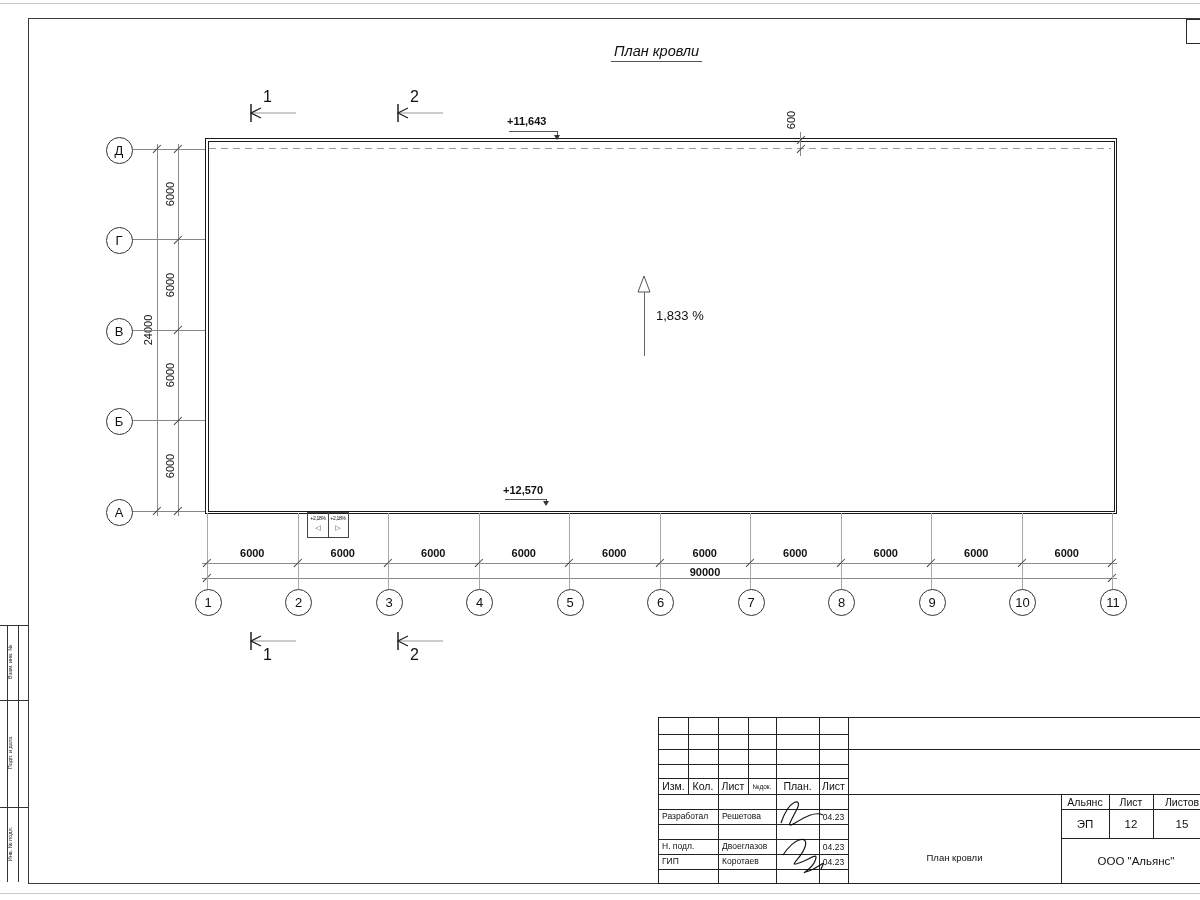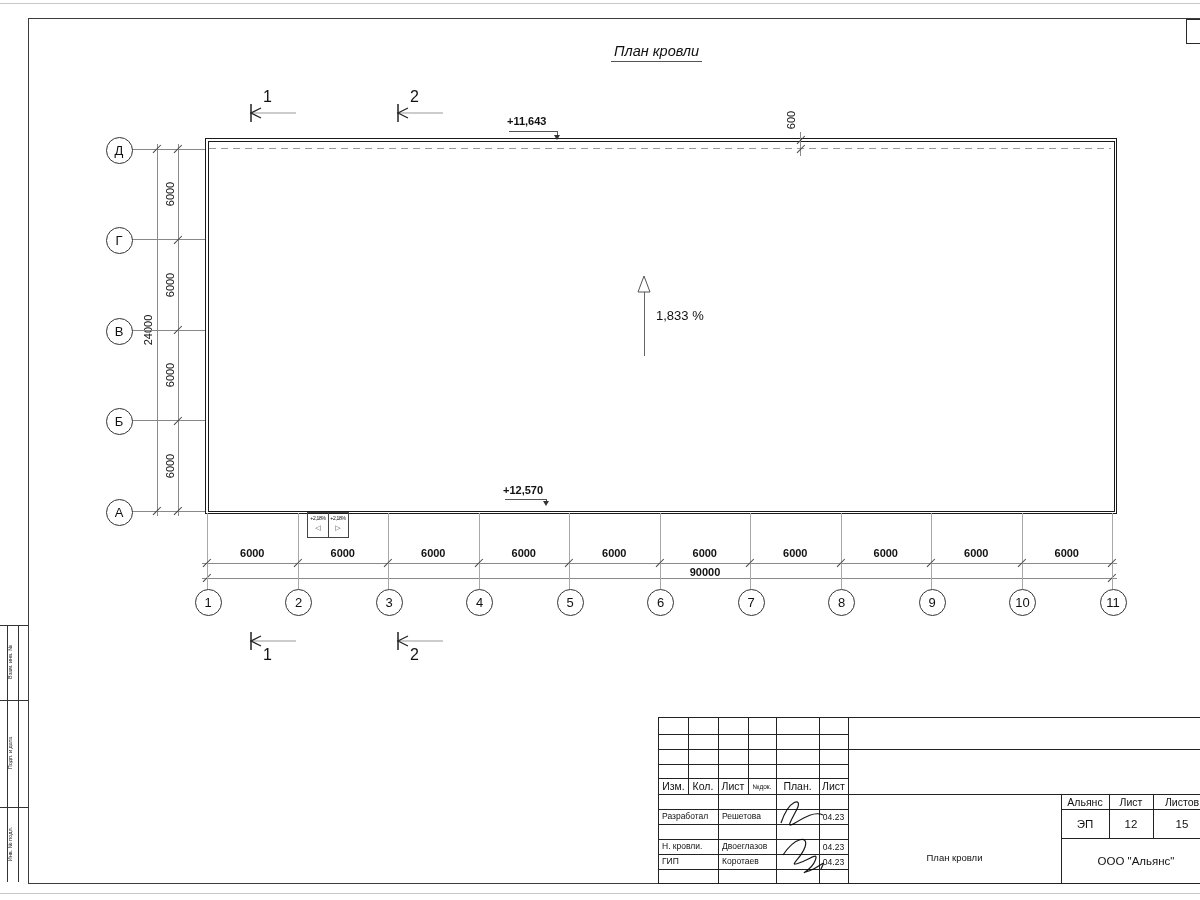--- a/index.html
+++ b/index.html
@@ -218,21 +218,21 @@
   <div class="tbcell cc" style="left:29px;top:60px;width:30px;height:16px;font-size:10.5px;">Кол.</div>
   <div class="tbcell cc" style="left:59px;top:60px;width:30px;height:16px;font-size:10.5px;">Лист</div>
   <div class="tbcell cc" style="left:89px;top:60px;width:28px;height:16px;font-size:6.5px;">№док.</div>
   <div class="tbcell cc" style="left:117px;top:60px;width:43px;height:16px;font-size:10.5px;">План.</div>
   <div class="tbcell cc" style="left:160px;top:60px;width:29px;height:16px;font-size:10.5px;">Лист</div>
 
   <div class="tbcell" style="left:3px;top:91px;width:55px;height:15px;font-size:8.5px;line-height:15px;">Разработал</div>
   <div class="tbcell" style="left:63px;top:91px;width:53px;height:15px;font-size:8.5px;line-height:15px;">Решетова</div>
   <div class="tbcell cc" style="left:160px;top:91px;width:29px;height:15px;font-size:8.5px;">04.23</div>
 
-  <div class="tbcell" style="left:3px;top:121px;width:55px;height:15px;font-size:8.5px;line-height:15px;">Н. кровли.</div>
+  <div class="tbcell" style="left:3px;top:121px;width:55px;height:15px;font-size:8.5px;line-height:15px;">Н. подл.</div>
   <div class="tbcell" style="left:63px;top:121px;width:53px;height:15px;font-size:8.5px;line-height:15px;">Двоеглазов</div>
   <div class="tbcell cc" style="left:160px;top:121px;width:29px;height:15px;font-size:8.5px;">04.23</div>
 
   <div class="tbcell" style="left:3px;top:136px;width:55px;height:15px;font-size:8.5px;line-height:15px;">ГИП</div>
   <div class="tbcell" style="left:63px;top:136px;width:53px;height:15px;font-size:8.5px;line-height:15px;">Коротаев</div>
   <div class="tbcell cc" style="left:160px;top:136px;width:29px;height:15px;font-size:8.5px;">04.23</div>
 
   <svg class="abs" style="left:114px;top:73px;" width="70" height="92">
     <path d="M8,32 C16,8 30,6 24,18 C18,30 12,38 22,32 C32,26 42,20 50,24" fill="none" stroke="#000" stroke-width="1.2" opacity="0.9"></path>
     <path d="M10,64 C22,46 36,44 32,56 C28,68 14,76 26,72 C38,68 46,60 42,70 C38,80 24,84 36,80 C48,76 54,66 48,78" fill="none" stroke="#000" stroke-width="1.2" opacity="0.9"></path>

